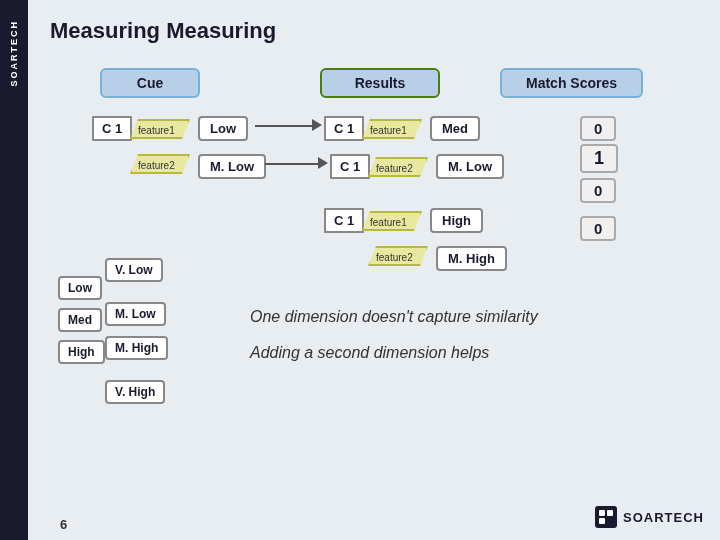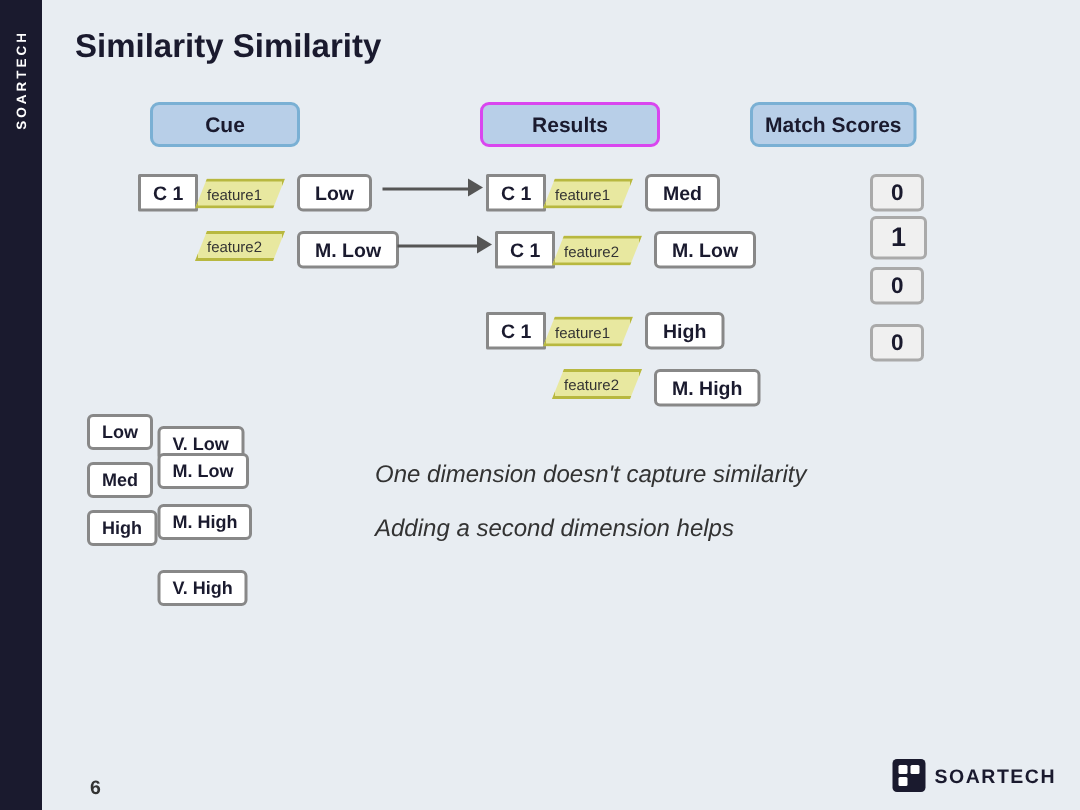--- a/index.html
+++ b/index.html
@@ -61,35 +61,35 @@
       padding: 5px 22px;
       font-size: 14px;
       font-weight: bold;
       color: #1a1a2e;
       min-width: 100px;
       text-align: center;
       margin-left: 50px;
     }
     .header-results {
       background: #b8cfe8;
-      border: 2px solid #d946ef;
+      border: 2px solid #4d7c0f;
       border-radius: 6px;
       padding: 5px 28px;
       font-size: 14px;
       font-weight: bold;
       color: #1a1a2e;
       min-width: 120px;
       text-align: center;
       margin-left: 120px;
     }
     .header-match {
       background: #b8cfe8;
       border: 2px solid #7ab0d4;
       border-radius: 6px;
-      padding: 5px 8px;
+      padding: 5px 24px;
       font-size: 14px;
       font-weight: bold;
       color: #1a1a2e;
       min-width: 110px;
       text-align: center;
       margin-left: 60px;
     }
 
     
     .diagram {
@@ -200,21 +200,21 @@
     }
   </style>
 </head>
 <body>
 
 <div class="sidebar">
   <div class="sidebar-logo">SOARTECH</div>
 </div>
 
 <div class="main">
-  <div class="page-title">Similarity Similarity</div>
+  <div class="page-title">Measuring Measuring</div>
 
   <div class="header-row">
     <div class="header-cue">Cue</div>
     <div class="header-results">Results</div>
     <div class="header-match">Match Scores</div>
   </div>
 
   <div class="diagram">
 
     <div class="c1-label" style="left:42px; top:8px;">C 1</div>
@@ -257,21 +257,21 @@
 
     <div class="val-box" style="left:380px; top:100px;">High</div>
 
     <div class="feat-arrow" style="left:318px; top:138px; width:60px; height:20px; line-height:16px;">feature2</div>
     <div class="val-box" style="left:386px; top:138px;">M. High</div>
 
     <div class="score-box" style="left:530px; top:108px;">0</div>
 
     <div class="legend-box" style="left:8px; top:168px;">Low</div>
 
-    <div class="legend-box" style="left:55px; top:176px;">V. Low</div>
+    <div class="legend-box" style="left:55px; top:150px;">V. Low</div>
 
     <div class="legend-box" style="left:8px; top:200px;">Med</div>
 
     <div class="legend-box" style="left:55px; top:194px;">M. Low</div>
 
     <div class="legend-box" style="left:8px; top:232px;">High</div>
 
     <div class="legend-box" style="left:55px; top:228px;">M. High</div>
 
     <div class="legend-box" style="left:55px; top:272px;">V. High</div>

